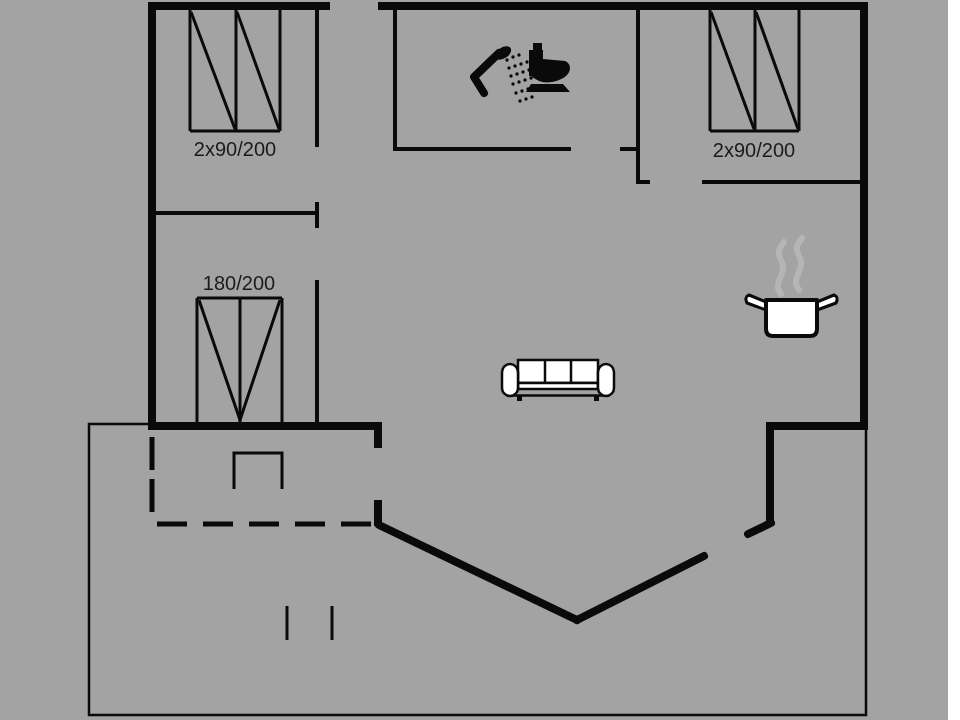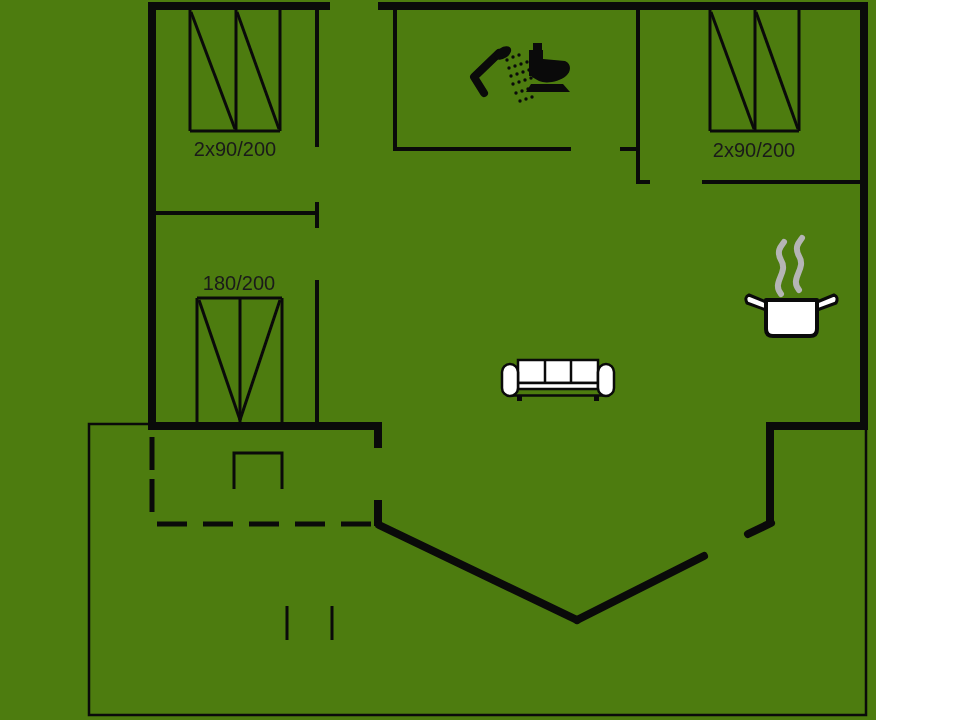--- a/index.html
+++ b/index.html
@@ -1,16 +1,16 @@
 <!DOCTYPE html>
 <html><head>
 <meta charset="utf-8">
 <style>
   html,body{margin:0;padding:0;background:#ffffff;}
-  .stage{position:relative;width:876px;height:720px;background:#4d7c0f;overflow:hidden;
+  .stage{position:relative;width:948px;height:720px;background:#a3a3a3;overflow:hidden;
          font-family:"Liberation Sans",sans-serif;}
   svg{display:block;}
   .lbl{font-family:"Liberation Sans",sans-serif;font-size:20px;fill:#1a1a1a;}
 </style>
 </head>
 <body>
 
 <div class="stage">
 <svg width="960" height="720" viewBox="0 0 960 720">
 

